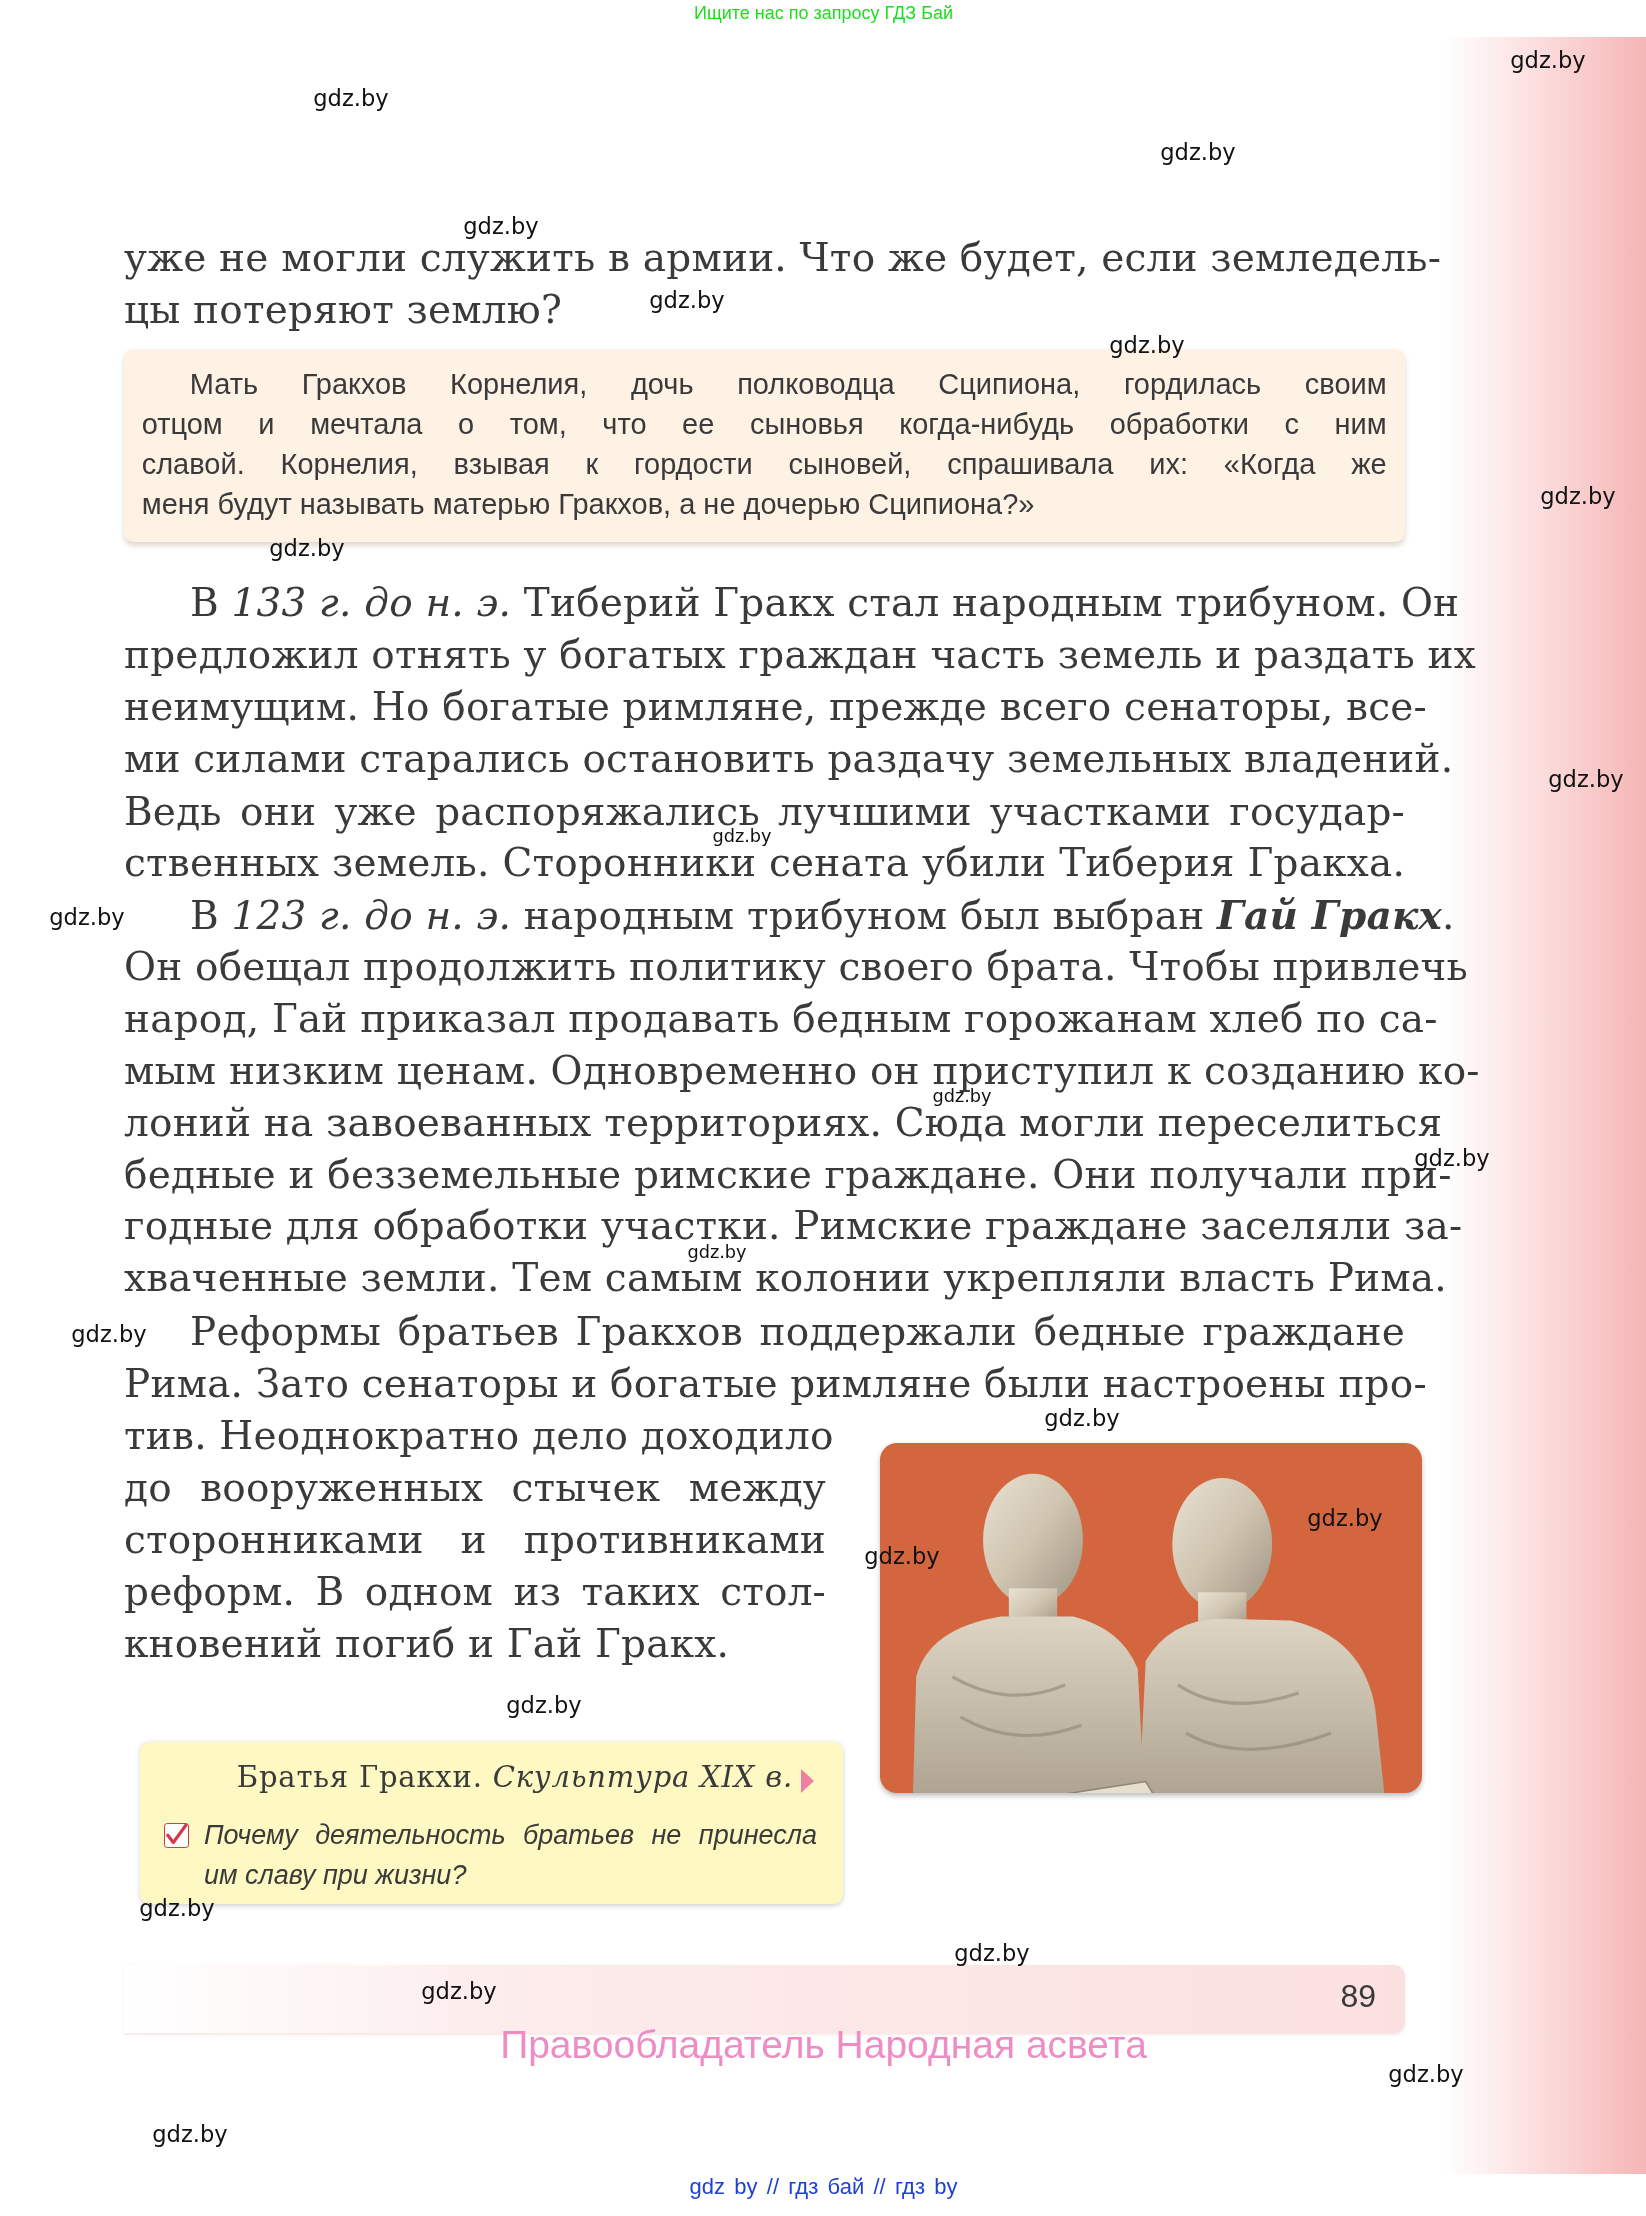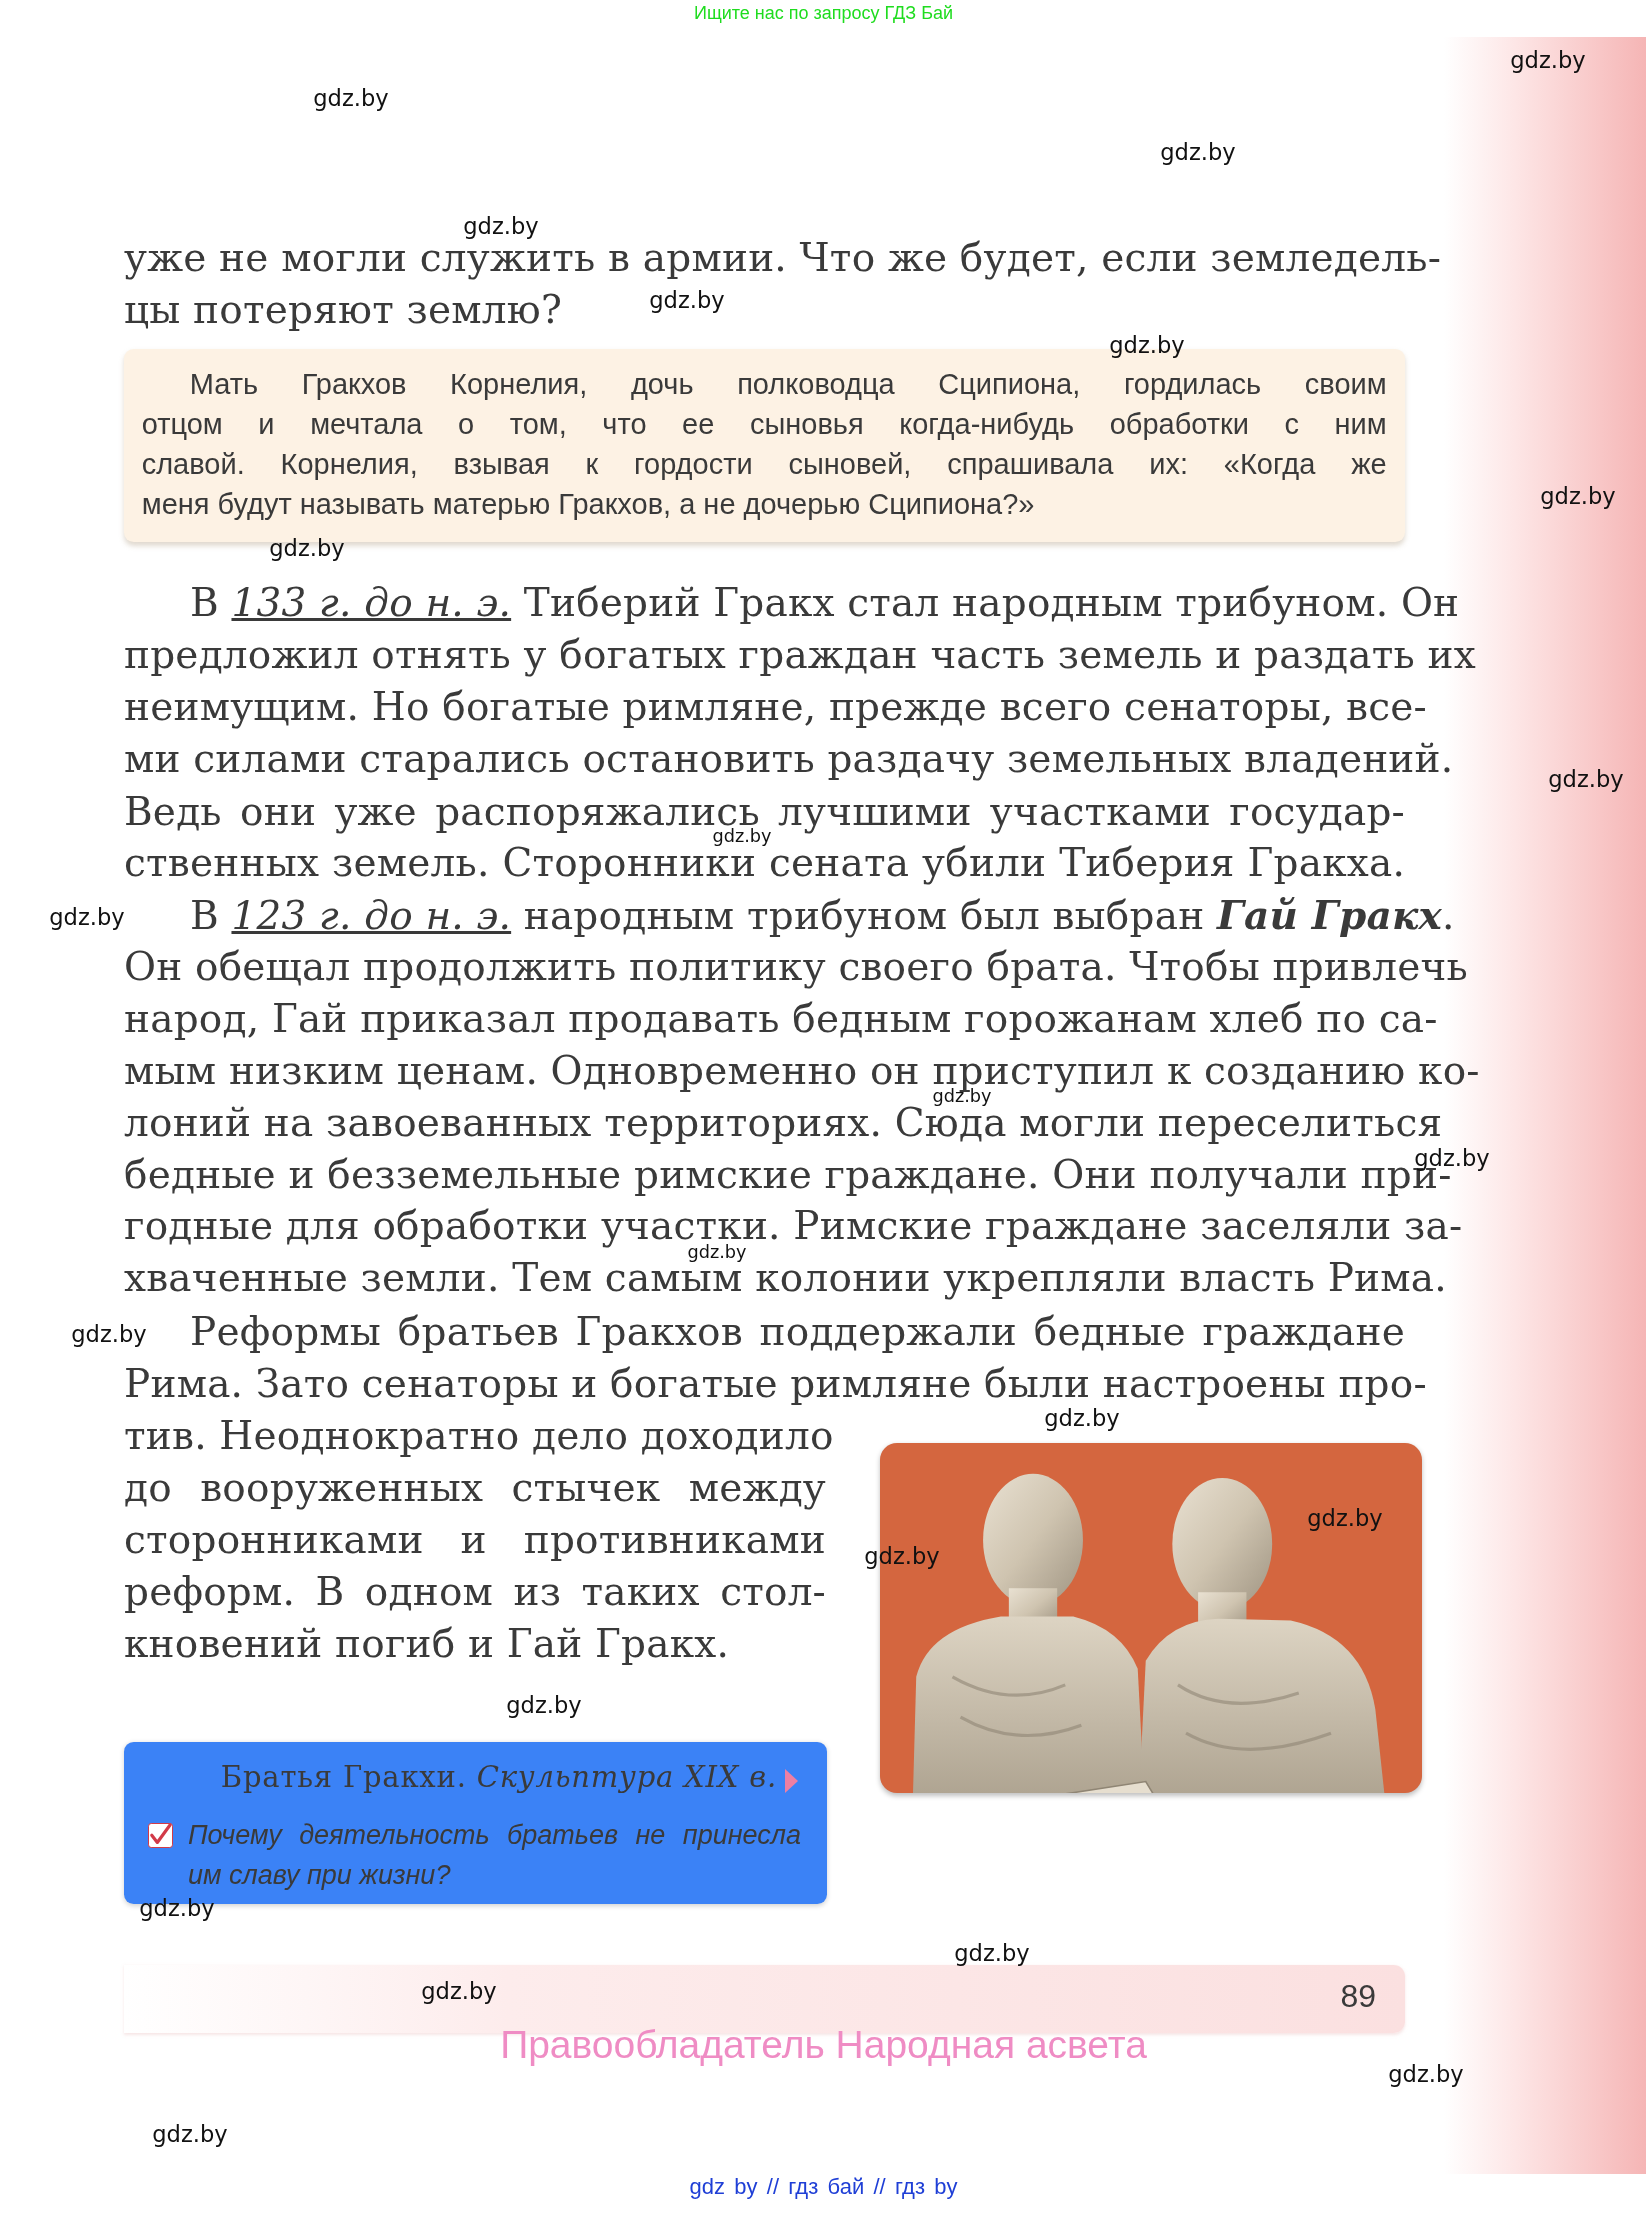--- a/index.html
+++ b/index.html
@@ -23,42 +23,42 @@
     word-spacing: 3.2px;
   }
   .line {
     position: absolute; left: 124px; width: 1281px; height: 52px; line-height: 52px;
     font-size: 39px; text-align: justify; text-align-last: justify; white-space: nowrap;
     letter-spacing: 0.2px;
   }
   .line.narrow { width: 702px; }
   .line.last { text-align-last: left; }
   .line.indent { padding-left: 66px; box-sizing: border-box; }
-  .line span.it { font-style: italic; text-decoration: underline; }
+  .line span.it { font-style: italic; }
   .line span.bi { font-style: italic; font-weight: bold; }
   .note-box {
     position: absolute; left: 124px; top: 349px; width: 1281px; height: 193px;
     background: #fdf2e4; border-radius: 9.7px;
     box-shadow: 0 3.2px 4.8px rgba(170,150,120,0.35);
   }
   .note-line {
     position: absolute; left: 17.7px; width: 1245px; height: 40px; line-height: 40px;
     font-family: "Liberation Sans", sans-serif; font-size: 29px; color: #3a3a3a;
     text-align: justify; text-align-last: justify; white-space: nowrap;
   }
   .note-line.first { padding-left: 48px; box-sizing: border-box; }
   .note-line.last { text-align-last: left; }
   .photo {
     position: absolute; left: 880px; top: 1443px; width: 542px; height: 350px;
     background: #d4663f; border-radius: 17px; overflow: hidden;
     box-shadow: 0 2.4px 4.8px rgba(0,0,0,0.25);
   }
   .caption-box {
-    position: absolute; left: 124px; top: 1742px; width: 703px; height: 162px;
-    background: #3b82f6; border-radius: 9.7px;
+    position: absolute; left: 140px; top: 1742px; width: 703px; height: 162px;
+    background: #fef9c3; border-radius: 9.7px;
     box-shadow: 0 1.6px 4.8px rgba(0,0,0,0.18);
   }
   .caption-title {
     position: absolute; right: 50px; top: 17.7px; font-size: 29px; color: #3a3a3a; white-space: nowrap;
     letter-spacing: 0.8px;
   }
   .caption-title .it { font-style: italic; }
   .caption-arrow {
     position: absolute; right: 29px; top: 27px; width: 0; height: 0;
     border-top: 12px solid transparent; border-bottom: 12px solid transparent;

